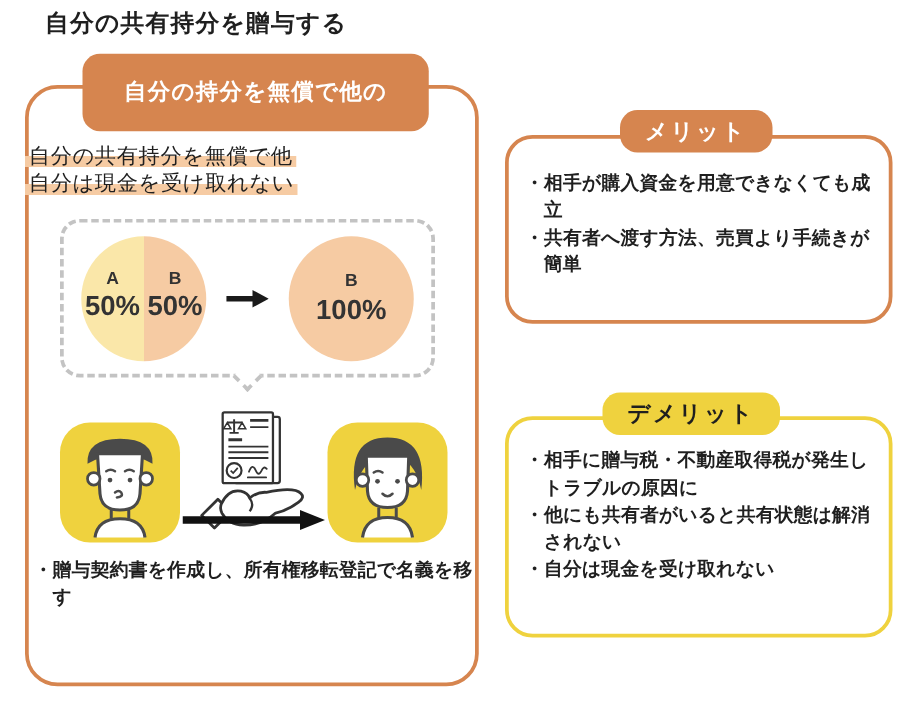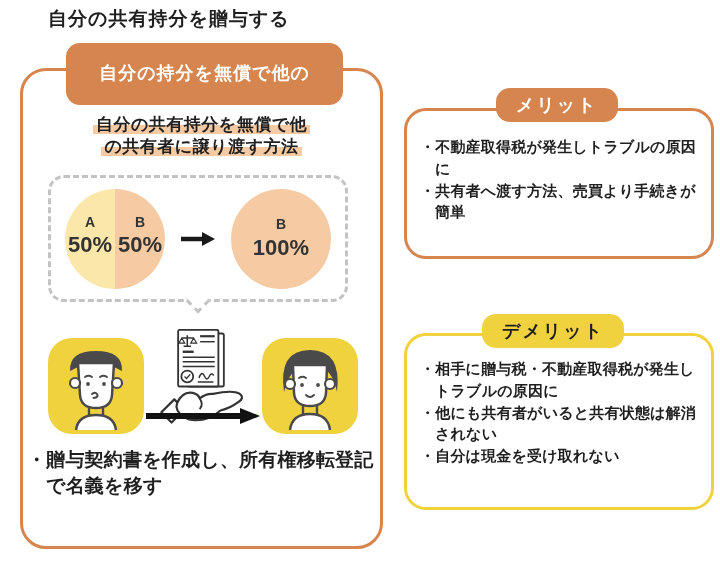--- a/index.html
+++ b/index.html
@@ -17,40 +17,40 @@
     position:relative;
     background:#ffffff;
     font-family:"Liberation Sans","DejaVu Sans",sans-serif;
     color:var(--ink);
     overflow:hidden;
   }
   .abs{position:absolute;}
 
   
   .page-title{
-    left:48px;top:6px;
+    left:36px;top:6px;
     font-size:19px;font-weight:bold;letter-spacing:1px;
   }
 
   
   .main-panel{
     left:20px;top:68px;width:363px;height:481px;
     border:3px solid var(--orange);
     border-radius:26px;background:#fff;
   }
   .main-badge{
     left:66px;top:43px;width:277px;height:62px;
     background:var(--orange);border-radius:14px;
     color:#fff;font-weight:bold;font-size:18px;line-height:1.4;
     display:flex;flex-direction:column;align-items:center;justify-content:center;
     letter-spacing:1px;z-index:3;text-align:center;gap:36px;
   }
   .subtitle{
-    left:20px;top:114px;width:363px;text-align:center;
-    font-size:17px;font-weight:bold;line-height:1.32;letter-spacing:0.5px;z-index:2;
+    left:20px;top:114px;width:363px;
+    font-size:17px;font-weight:normal;line-height:1.32;letter-spacing:0.5px;z-index:2;
   }
   .subtitle .hl{
     background:linear-gradient(180deg, transparent 52%, var(--peach) 52%, var(--peach) 98%, transparent 98%);
     padding:0 3px;
   }
 
   
   .dashed-box{
     left:48px;top:175px;width:300px;height:127px;
     border:3px dashed var(--dash);border-radius:16px;
@@ -90,21 +90,21 @@
     position:absolute;left:0;right:0;bottom:3px;text-align:center;
     color:#fff;font-weight:bold;font-size:14px;
   }
   .doc-icon{left:172px;top:328px;}
   .hand-icon{left:156px;top:380px;}
   .transfer-arrow{left:146px;top:408px;}
 
   
   .notes{
     left:27px;top:447px;width:352px;
-    font-size:19px;font-weight:bold;line-height:1.38;letter-spacing:0.2px;
+    font-size:15px;font-weight:bold;line-height:1.38;letter-spacing:0.2px;
     list-style:none;z-index:2;
   }
   .notes li{padding-left:1em;text-indent:-1em;}
 
   
   .side-box{
     width:310px;background:#fff;border-radius:22px;
   }
   .merit-box{left:404px;top:108px;height:151px;border:3px solid var(--orange);}
   .demerit-box{left:404px;top:333px;height:177px;border:3px solid var(--yellow);}
@@ -127,21 +127,21 @@
 <h1 class="abs page-title">自分の共有持分を贈与する</h1>
 
 <div class="abs main-panel"></div>
 
 <div class="abs main-badge">
   <span>自分の持分を無償で他の</span>
 </div>
 
 <div class="abs subtitle">
   <span class="hl">自分の共有持分を無償で他</span><br>
-  <span class="hl">の共有者に譲り渡す方法</span>
+  <span class="hl">自分は現金を受け取れない</span>
 </div>
 
 <div class="abs dashed-box">
   <div class="pie pie-before">
     <div class="half left">
       <div class="slice-label">A</div>
       <div class="slice-value">50%</div>
     </div>
     <div class="half right">
       <div class="slice-label">B</div>
@@ -222,21 +222,21 @@
   <span class="person-label">B</span>
 </div>
 
 <ul class="abs notes">
   <li>・贈与契約書を作成し、所有権移転登記で名義を移す</li>
 </ul>
 
 <div class="abs side-box merit-box"></div>
 <div class="abs side-badge merit-badge">メリット</div>
 <ul class="abs side-list merit-list">
-  <li>・不動産取得税が発生しトラブルの原因に</li>
+  <li>・相手が購入資金を用意できなくても成立</li>
   <li>・共有者へ渡す方法、売買より手続きが簡単</li>
 </ul>
 
 <div class="abs side-box demerit-box"></div>
 <div class="abs side-badge demerit-badge">デメリット</div>
 <ul class="abs side-list demerit-list">
   <li>・相手に贈与税・不動産取得税が発生しトラブルの原因に</li>
   <li>・他にも共有者がいると共有状態は解消されない</li>
   <li>・自分は現金を受け取れない</li>
 </ul>

